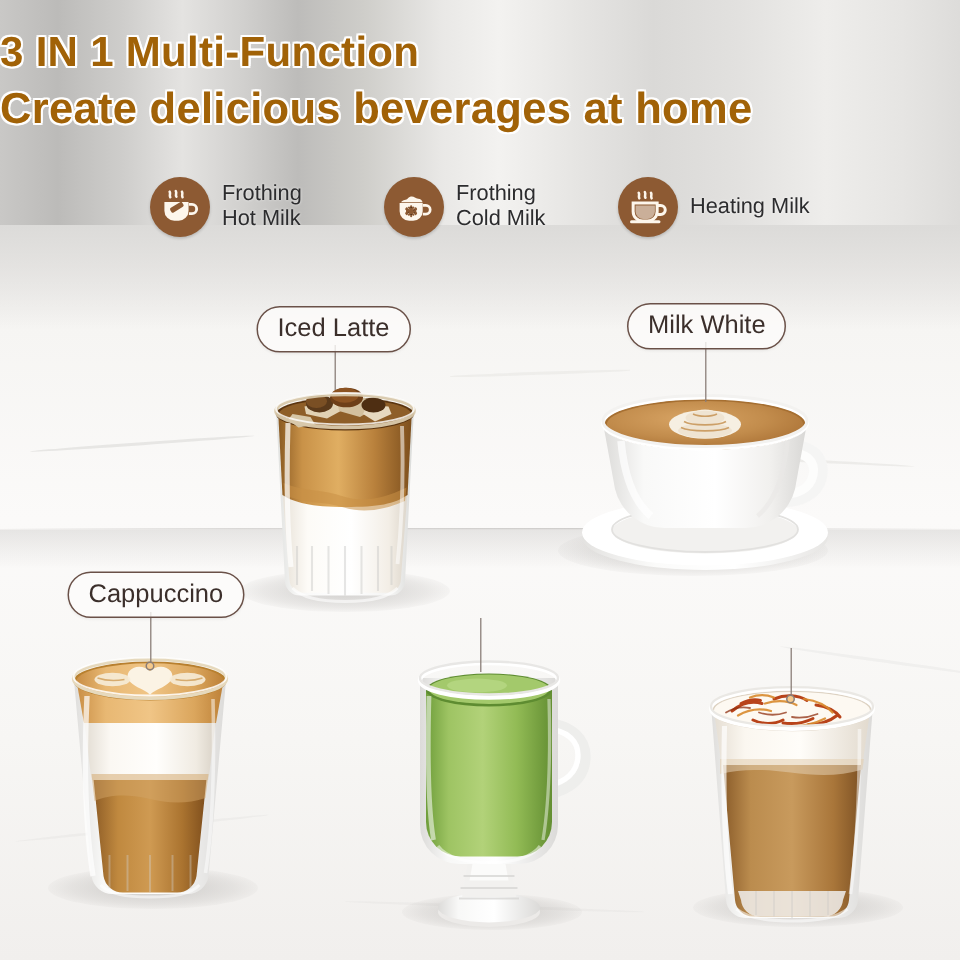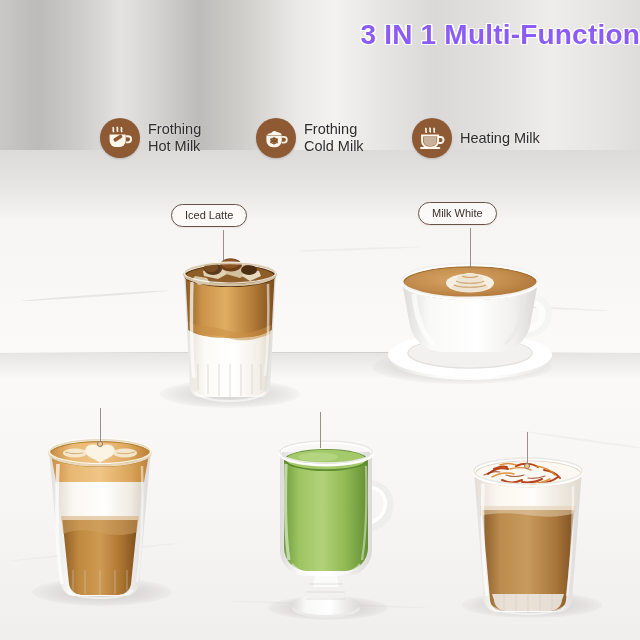--- a/index.html
+++ b/index.html
@@ -22,21 +22,21 @@
   .bg-blend{position:absolute;left:0;top:150px;width:640px;height:70px;
     background:linear-gradient(180deg,rgba(220,219,217,1) 0%,rgba(244,243,241,0) 100%);}
   
   .vein{position:absolute;background:rgba(190,188,186,.30);transform-origin:0 0;border-radius:50%;}
   .table-edge{position:absolute;left:0;top:352px;width:640px;height:1px;
     background:linear-gradient(90deg,rgba(214,212,210,0) 0%,rgba(206,204,202,.75) 25%,rgba(200,198,196,.85) 60%,rgba(214,212,210,0) 100%);}
   .table-shade{position:absolute;left:0;top:353px;width:640px;height:26px;
     background:linear-gradient(180deg,rgba(205,203,201,.45) 0%,rgba(245,244,242,0) 100%);}
 
   
-  .headline{position:absolute;left:0;width:640px;text-align:right;color:#8b5cf6;
+  .headline{position:absolute;left:0;width:640px;text-align:left;color:#a16207;
     font-weight:bold;letter-spacing:.2px;
     text-shadow:
       -1.2px -1.2px 0 rgba(255,255,255,.92), 1.2px -1.2px 0 rgba(255,255,255,.92),
       -1.2px  1.2px 0 rgba(255,255,255,.92), 1.2px  1.2px 0 rgba(255,255,255,.92),
        0 -1.4px 0 rgba(255,255,255,.92), 0 1.4px 0 rgba(255,255,255,.92),
       -1.4px 0 0 rgba(255,255,255,.92), 1.4px 0 0 rgba(255,255,255,.92);}
   .headline-1{top:18px;font-size:28px;line-height:34px;}
   .headline-2{top:55px;font-size:29px;line-height:36px;}
 
   
@@ -44,21 +44,21 @@
   .feature{position:absolute;display:flex;align-items:center;gap:8px;}
   .f-icon{width:40px;height:40px;border-radius:50%;flex:0 0 40px;position:relative;
     box-shadow:0 1px 2px rgba(0,0,0,.18);}
   .f-icon svg{position:absolute;left:0;top:0;}
   .f-label{font-size:14.5px;line-height:17px;color:#2c2c2e;white-space:pre-line;
     text-shadow:0 0 2px rgba(255,255,255,.75);}
 
   
   .callout{position:absolute;display:inline-flex;align-items:center;justify-content:center;
     border:1.3px solid #6a5148;border-radius:16px;background:rgba(252,251,250,.80);
-    color:#3b2f2b;font-size:11px;padding:4px 13px 5px;white-space:nowrap;
+    color:#3b2f2b;font-size:17px;padding:4px 13px 5px;white-space:nowrap;
     box-shadow:0 1px 2px rgba(0,0,0,.06);}
   .leader{position:absolute;width:1.3px;background:#8a7d77;opacity:.85;}
   .leader-dot{position:absolute;width:4px;height:4px;border-radius:50%;
     border:1.2px solid #8a7d77;background:#f6c98a;}
 
   
   .drink{position:absolute;}
   .shadow-el{position:absolute;border-radius:50%;
     background:radial-gradient(ellipse at 50% 50%, rgba(150,147,144,.42) 0%, rgba(170,167,164,.20) 55%, rgba(200,198,196,0) 78%);}
 </style>
@@ -75,20 +75,21 @@
   <div class="vein" style="left:420px;top:300px;width:190px;height:2px;transform:rotate(3deg);opacity:.7;"></div>
   <div class="vein" style="left:300px;top:250px;width:120px;height:1.5px;transform:rotate(-2deg);opacity:.5;"></div>
   <div class="vein" style="left:520px;top:430px;width:140px;height:2px;transform:rotate(8deg);opacity:.45;"></div>
   <div class="vein" style="left:10px;top:560px;width:170px;height:2px;transform:rotate(-6deg);opacity:.4;"></div>
   <div class="vein" style="left:230px;top:600px;width:200px;height:2px;transform:rotate(2deg);opacity:.35;"></div>
 
   <div class="table-edge"></div>
   <div class="table-shade"></div>
 
   <div class="headline headline-1">3 IN 1  Multi-Function</div>
+  <div class="headline headline-2">Create delicious beverages at home</div>
 
   <div class="features">
 
     <div class="feature" style="left:100px;top:6px;">
       <div class="f-icon" style="background:#8d5a33;">
         <svg width="40" height="40" viewBox="0 0 40 40" aria-hidden="true">
           <g fill="none" stroke="#fdf6ec" stroke-width="1.7" stroke-linecap="round">
             <path d="M13.5 13.5c-.9-1.4.5-2.3-.4-3.7"></path>
             <path d="M17.6 13.1c-.9-1.4.5-2.3-.4-3.7"></path>
             <path d="M21.7 13.5c-.9-1.4.5-2.3-.4-3.7"></path>
@@ -345,20 +346,21 @@
           <path d="M92 146v22"></path>
       </g>
 
       <path d="M23 40c-2 44-1 88 4 120" stroke="#ffffff" stroke-width="3.6" fill="none" opacity=".7"></path>
       <path d="M107 42c1 42 0 84-5 116" stroke="#ffffff" stroke-width="2.4" fill="none" opacity=".5"></path>
       <path d="M32 166c6 6 16 8 33 8s27-2 33-8" stroke="#ffffff" stroke-width="2" fill="none" opacity=".55"></path>
     </svg>
   </div>
   <div class="leader" style="left:100px;top:408px;height:36px;"></div>
   <div class="leader-dot" style="left:97px;top:441px;"></div>
+  <div class="callout" style="left:45px;top:381px;">Cappuccino</div>
 
   <div class="shadow-el" style="left:268px;top:596px;width:120px;height:24px;"></div>
   <div class="drink" style="left:262px;top:424px;width:140px;height:200px;">
     <svg width="140" height="200" viewBox="0 0 140 200" aria-hidden="true">
       <defs>
         <linearGradient id="matchaG" x1="0" y1="0" x2="1" y2="0">
           <stop offset="0" stop-color="#6f9e3b"></stop>
             <stop offset=".18" stop-color="#9ec463"></stop>
           <stop offset=".45" stop-color="#b2d279"></stop>
             <stop offset=".72" stop-color="#92bb55"></stop>

